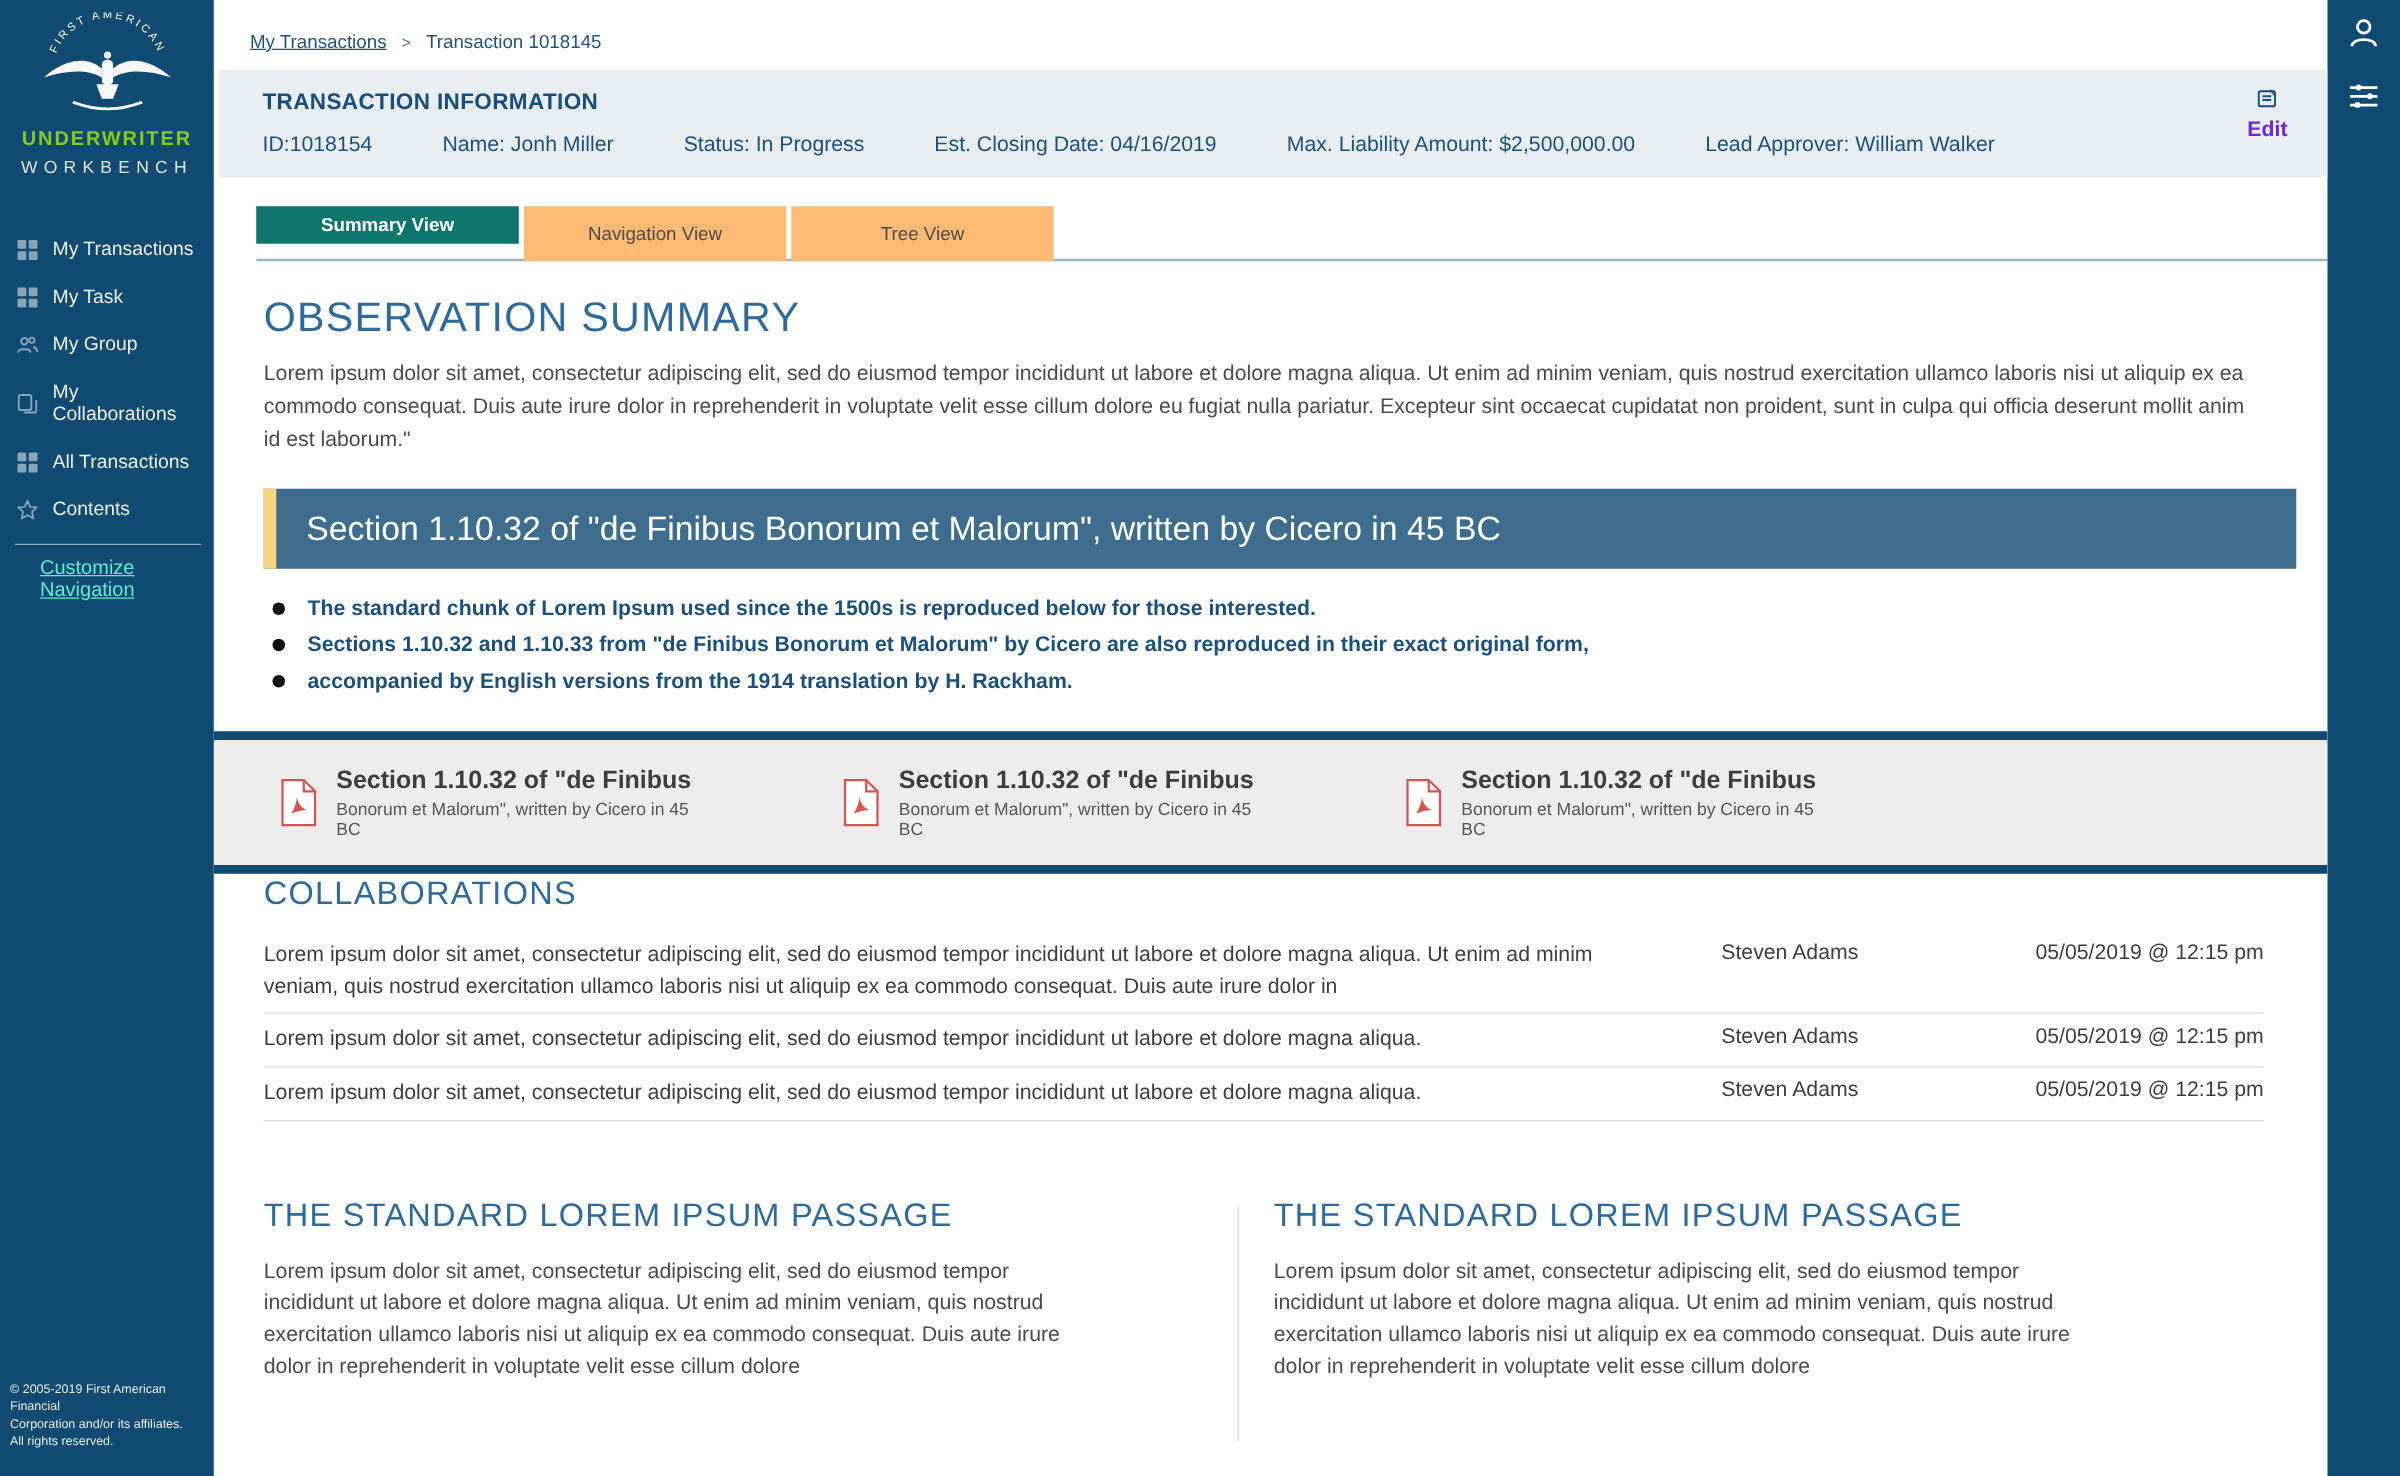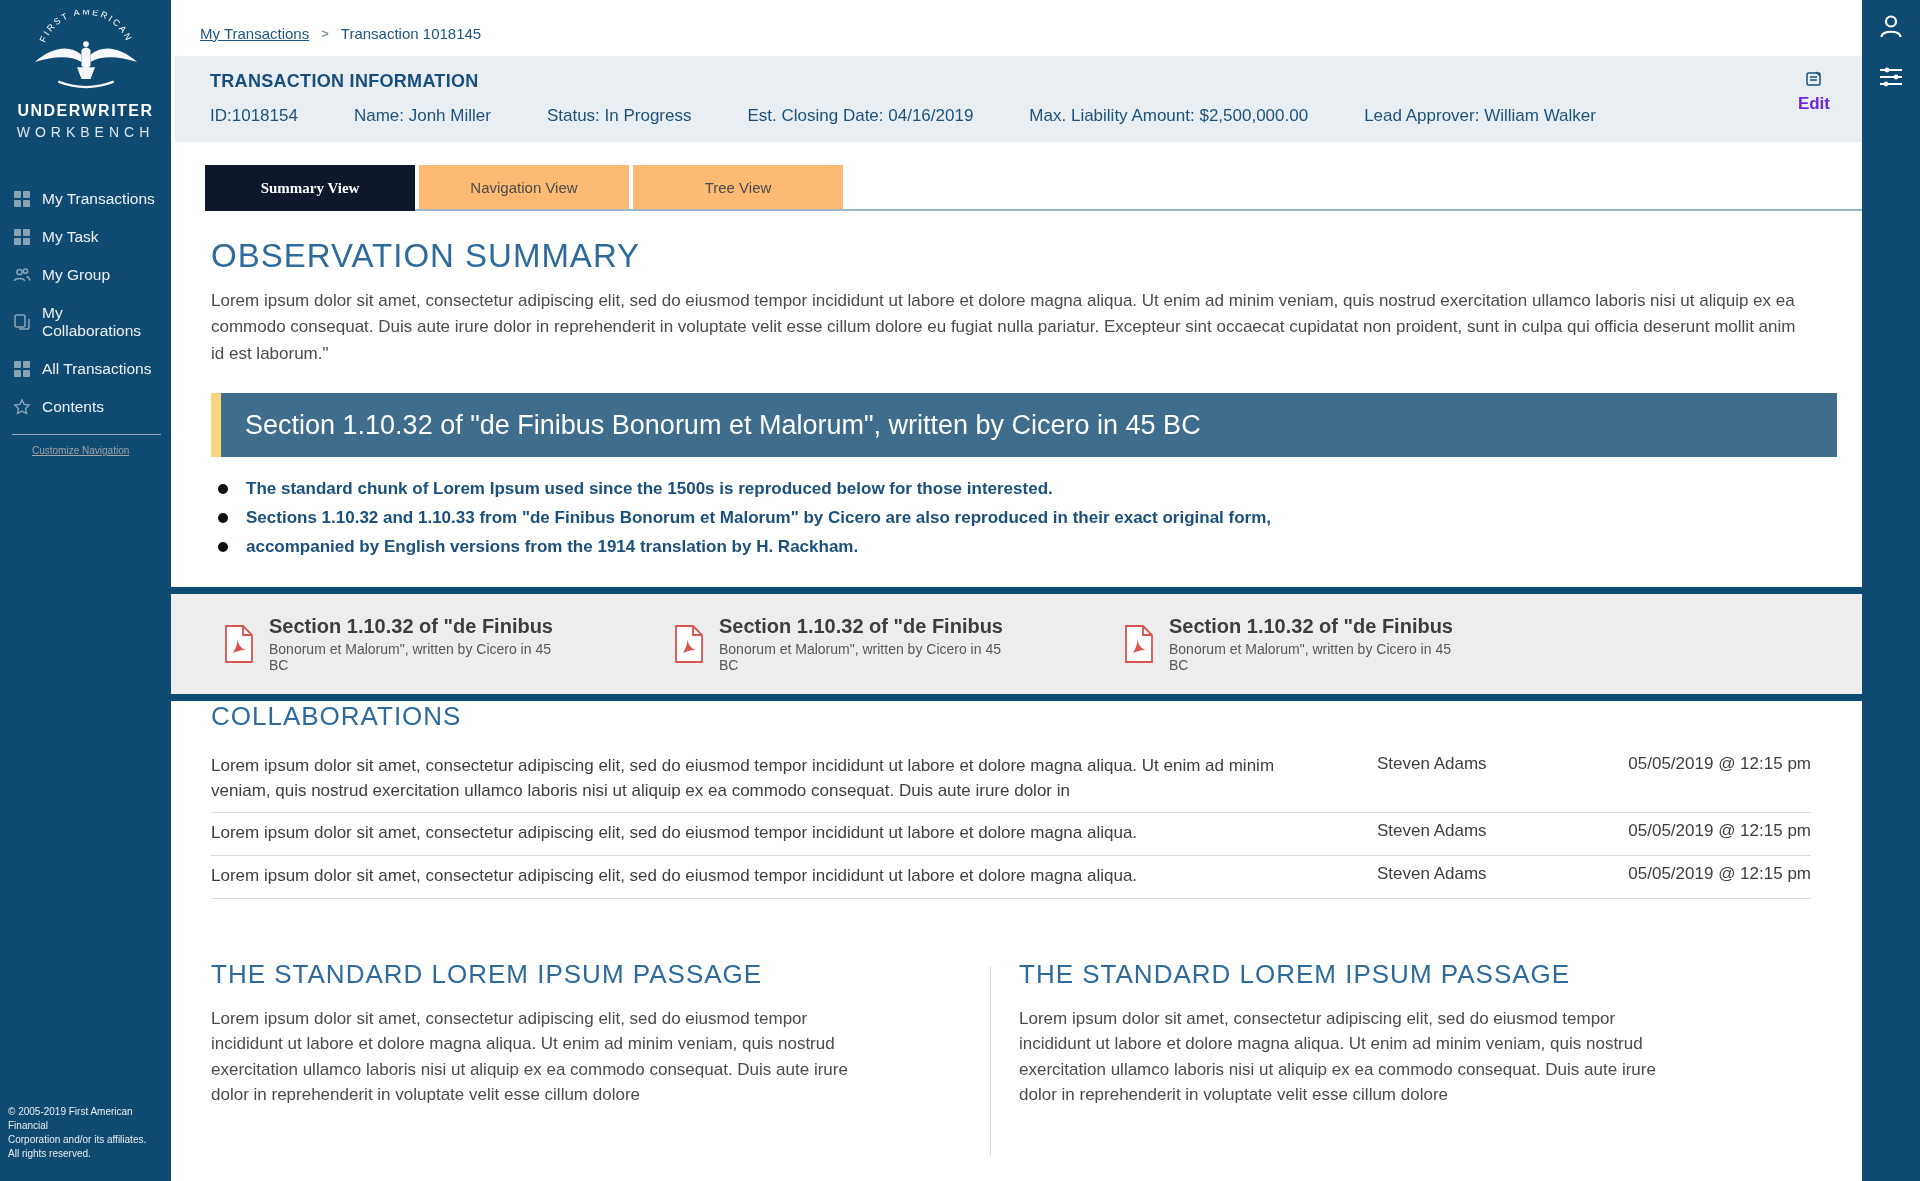--- a/index.html
+++ b/index.html
@@ -12,33 +12,33 @@
   }
 
   
   .sidebar {
     width:171px; flex:0 0 171px; background:#0f4a73; color:#fff;
     position:relative; padding-top:10px;
   }
   .logo-wrap { width:130px; margin:0 auto; text-align:center; }
   .arc-text { font-size:10px; letter-spacing:2.5px; fill:#ffffff; font-family:"Liberation Sans",sans-serif; }
   .brand { text-align:center; margin-top:2px; }
-  .brand-line1 { font-size:16px; font-weight:700; letter-spacing:1.5px; color:#ffffff;text-align:center; }
+  .brand-line1 { font-size:16px; font-weight:700; letter-spacing:1.5px; color:#84cc16;text-align:center; }
   .brand-line2 { font-size:14px; font-weight:400; letter-spacing:5px; color:#dfe8ee; margin-top:4px; }
   .nav { margin-top:40px; }
   .nav-item {
     display:flex; align-items:center; gap:11px;
     padding:10px 6px 10px 13px; cursor:pointer;
     font-size:15.5px; color:#eef3f7; text-decoration:none;
   }
   .nav-item .icon { width:18px; height:18px; flex:0 0 18px; opacity:.5; display:inline-flex; }
   .nav-item .icon svg { width:18px; height:18px; }
   .nav-divider { border-top:1px solid rgba(255,255,255,.55); margin:8px 10px 10px 12px; }
   .customize {
-    display:block; margin-left:32px; font-size:10px; color:#a3a3a3;
+    display:block; margin-left:32px; font-size:16px; color:#5eead4;
     text-decoration:underline; cursor:pointer;
   }
   .sidebar-footer {
     position:absolute; left:8px; bottom:20px;
     font-size:10px; line-height:1.4; color:rgba(255,255,255,.9);
   }
 
   
   .rightbar {
     width:58px; flex:0 0 58px; background:#0f4a73;
@@ -73,21 +73,21 @@
 
   .tabs {
     margin:23px 0 0 34px; display:flex; gap:4px;
     border-bottom:2px solid #9db7c8; margin-right:0;
   }
   .tab {
     width:210px; height:44px; display:flex; align-items:center; justify-content:center;
     font-size:15px; cursor:pointer; border:none; font-family:inherit;
     background:#fdba74; color:#4c4c4c; margin-bottom:-2px;
   }
-  .tab.active { background:#0f172a; color:#ffffff; font-weight:700; height:46px;font-family:Liberation Serif, serif; }
+  .tab.active { background:#0f766e; color:#ffffff; font-weight:700; height:30px; }
 
   .content { padding:0 51px 0 40px; }
   .h-thin {
     color:#2e6b9c; font-weight:400; letter-spacing:1px;
   }
   .obs-title { font-size:33px; margin-top:26px; }
   .obs-para {
     margin-top:13px; font-size:17px; line-height:1.55; color:#4b4b4b; max-width:1605px;
   }
   .banner {

